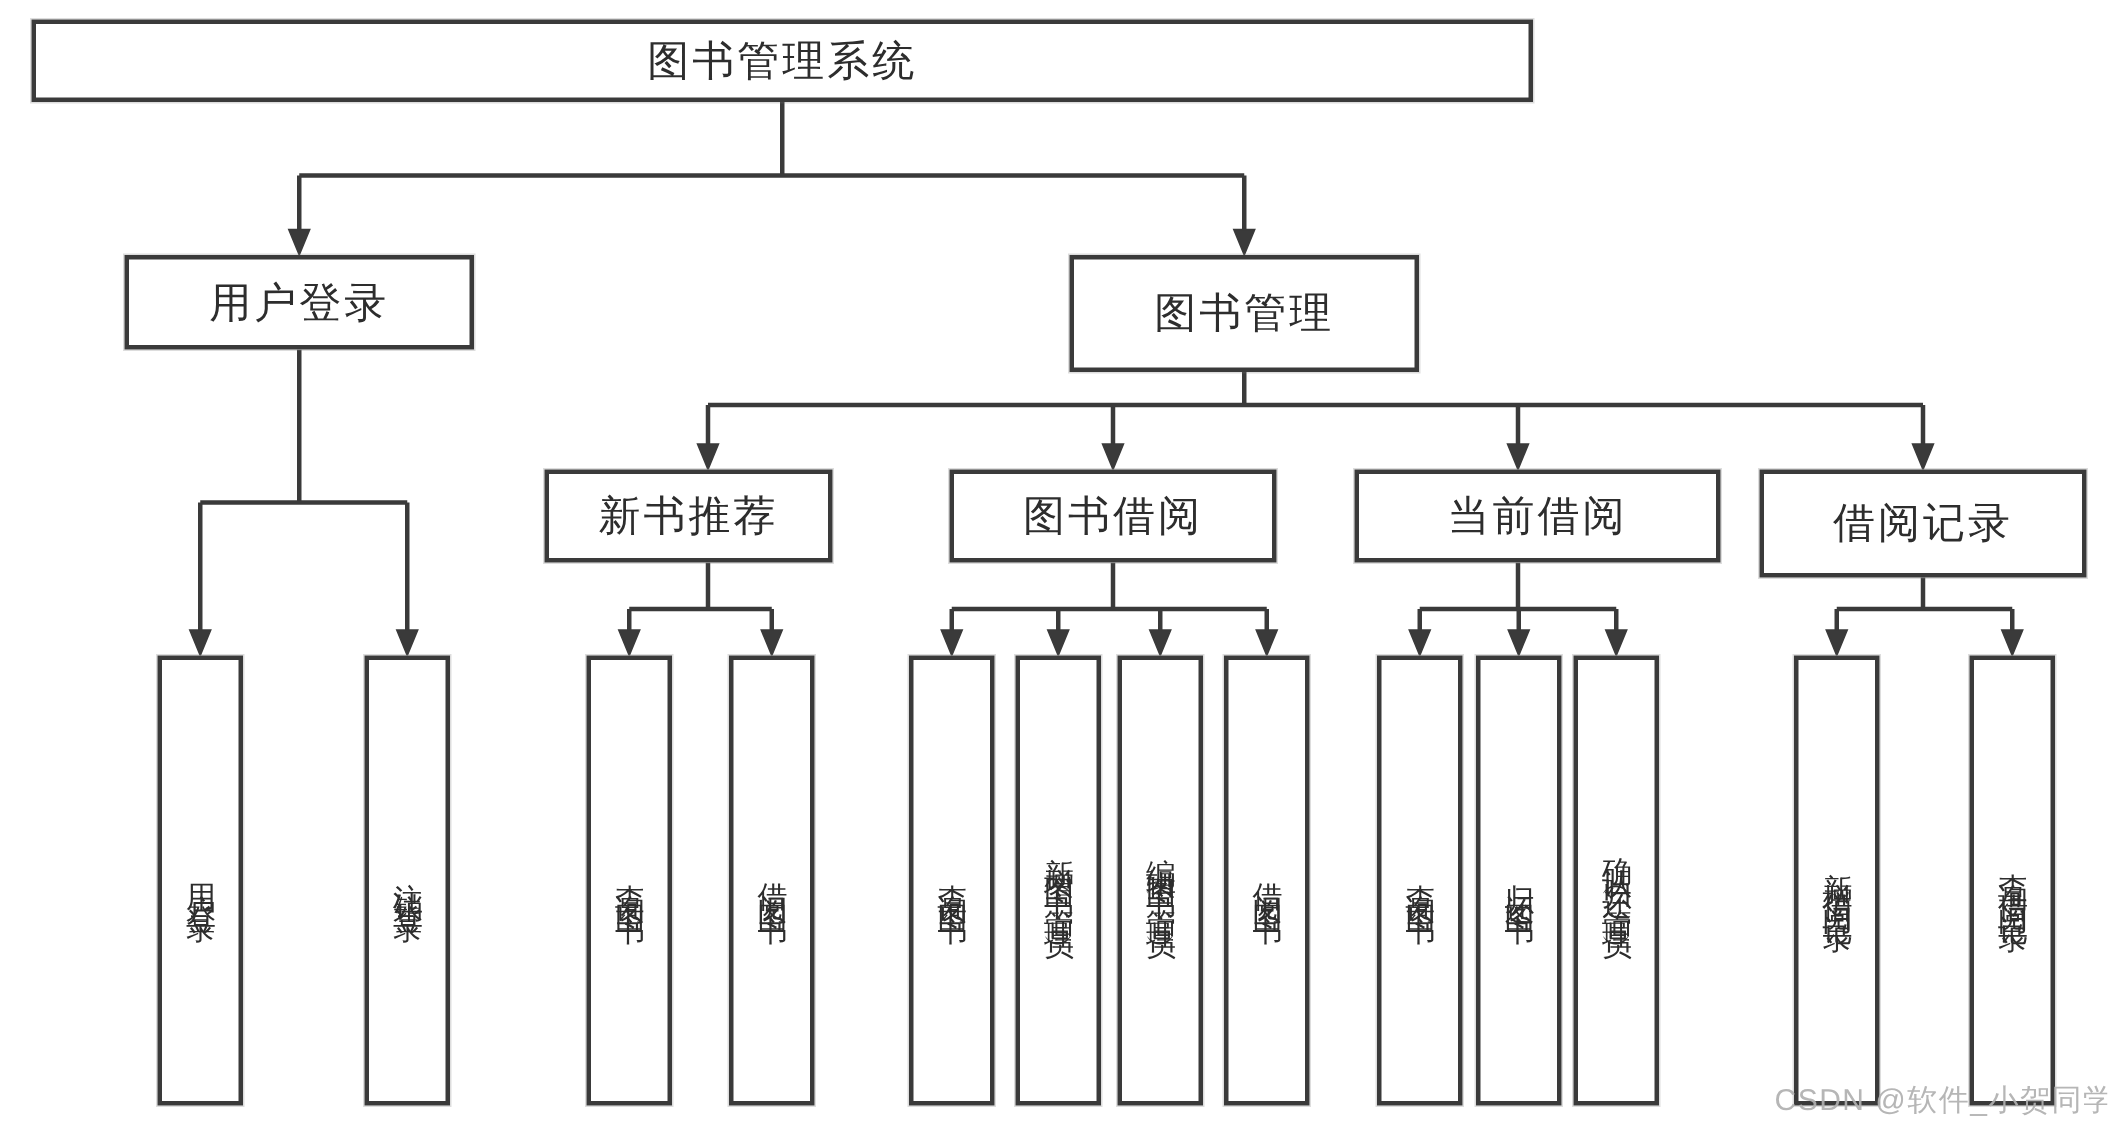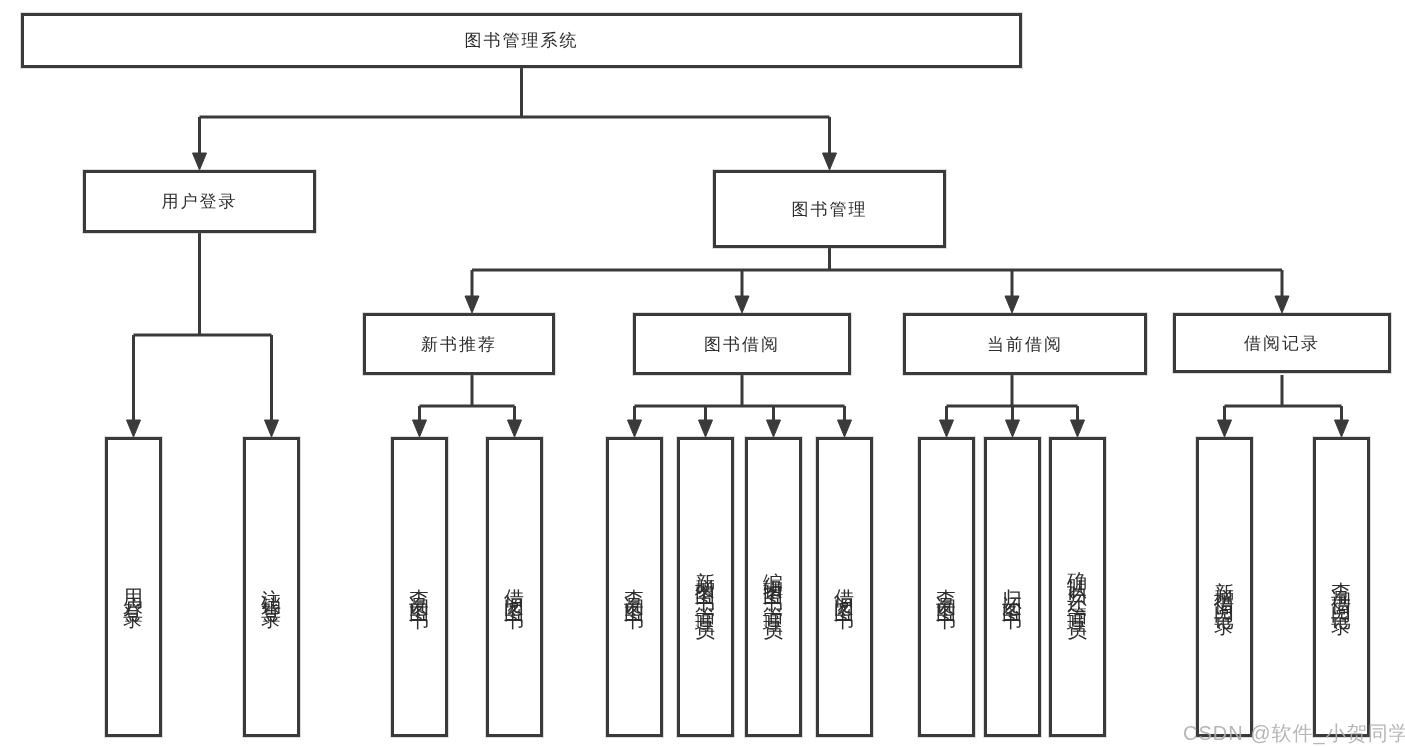--- a/index.html
+++ b/index.html
@@ -19,21 +19,21 @@
   .connectors{position:absolute;left:0;top:0;z-index:0;}
   .connectors line{stroke:var(--line);stroke-width:3;}
   .connectors polygon{fill:var(--line);stroke:var(--line);}
   .node{
     position:absolute;box-sizing:border-box;z-index:1;
     background:#fff;border:3px solid var(--line);
     display:flex;align-items:center;justify-content:center;
     color:var(--text);
     box-shadow:0 0 0 1px rgba(120,120,120,.25);
   }
-  .node.h{font-size:17px;letter-spacing:2px;}
+  .node.h{font-size:28px;letter-spacing:2px;}
   .node.v{
     font-size:20px;
     writing-mode:vertical-rl;
     text-orientation:upright;
     letter-spacing:7px;
     line-height:1;
     top:437px;width:57px;height:300px;
     text-align:center;
   }
   .watermark{
@@ -113,21 +113,21 @@
   </svg>
 
   <div class="node h" style="left:21px;top:13px;width:1001px;height:55px">图书管理系统</div>
 
   <div class="node h" style="left:83px;top:170px;width:233px;height:63px">用户登录</div>
   <div class="node h" style="left:713px;top:170px;width:233px;height:78px">图书管理</div>
 
   <div class="node h" style="left:363px;top:313px;width:192px;height:62px">新书推荐</div>
   <div class="node h" style="left:633px;top:313px;width:218px;height:62px">图书借阅</div>
   <div class="node h" style="left:903px;top:313px;width:244px;height:62px">当前借阅</div>
-  <div class="node h" style="left:1173px;top:313px;width:218px;height:60px">借阅记录</div>
+  <div class="node h" style="left:1173px;top:313px;width:218px;height:72px">借阅记录</div>
 
   <div class="node v" style="left:105px">用户登录</div>
   <div class="node v" style="left:243px">注销登录</div>
 
   <div class="node v" style="left:391px">查询图书</div>
   <div class="node v" style="left:486px">借阅图书</div>
 
   <div class="node v" style="left:606px">查询图书</div>
   <div class="node v" style="left:677px">新增图书（管理员）</div>
   <div class="node v" style="left:745px">编辑图书（管理员）</div>

